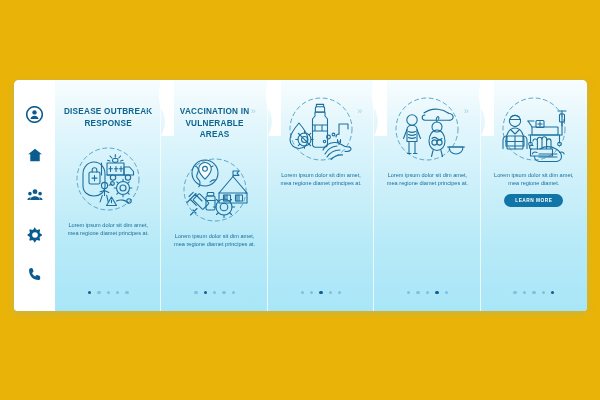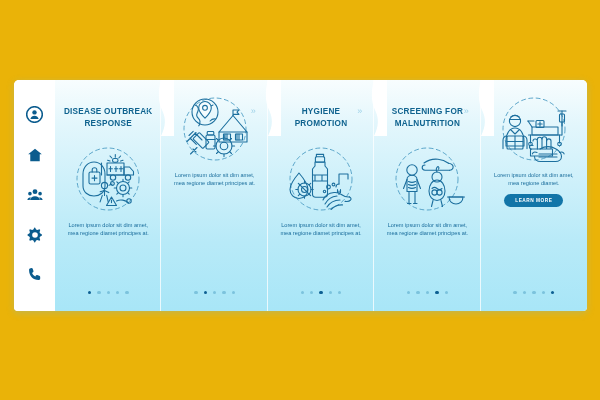--- a/index.html
+++ b/index.html
@@ -240,20 +240,21 @@
         </div>
       </div>
 
       <div class="card">
         <div class="notch">
           <svg width="22" height="56" viewBox="0 0 22 56">
             <path d="M9 0 H22 V56 H9 C14 46 14 38 10 30 C6 22 6 10 9 0 Z" fill="#ffffff"></path>
           </svg>
         </div>
         <span class="chev">»</span>
+        <div class="card-title">VACCINATION IN VULNERABLE AREAS</div>
         <div class="illo">
           <svg width="84" height="78" viewBox="0 0 84 78" fill="none" stroke="#1c6f9e" stroke-width="1.1" stroke-linecap="round" stroke-linejoin="round">
             <circle cx="42" cy="40" r="31" stroke="#4e9dc4" stroke-width="0.9" stroke-dasharray="4 3.4"></circle>
 
             <circle cx="32" cy="23" r="13"></circle>
             <path d="M22 16c3 1 4 3.5 3 6s-2 3.5-1 5.5 3 2.5 3 5-.8 3.6-1.2 4.3"></path>
             <path d="M40 16c-2.5.8-4 2-5 3.8M42.6 30c-2-.4-4 .3-5.5 2"></path>
             <path d="M32 12.5c3.5 0 6.3 2.8 6.3 6.3 0 4.3-6.3 10.4-6.3 10.4s-6.3-6.1-6.3-10.4c0-3.5 2.8-6.3 6.3-6.3z" fill="#f5fcfe"></path>
             <circle cx="32" cy="18.8" r="2.4"></circle>
 
@@ -287,21 +288,20 @@
         </div>
       </div>
 
       <div class="card">
         <div class="notch">
           <svg width="22" height="56" viewBox="0 0 22 56">
             <path d="M9 0 H22 V56 H9 C14 46 14 38 10 30 C6 22 6 10 9 0 Z" fill="#ffffff"></path>
           </svg>
         </div>
         <span class="chev">»</span>
-        <div class="card-title">HYGIENE PROMOTION</div>
         <div class="illo">
           <svg width="84" height="78" viewBox="0 0 84 78" fill="none" stroke="#1c6f9e" stroke-width="1.1" stroke-linecap="round" stroke-linejoin="round">
             <circle cx="42" cy="40" r="31" stroke="#4e9dc4" stroke-width="0.9" stroke-dasharray="4 3.4"></circle>
 
             <path d="M36 23h10v4l2.5 3v25c0 2-1.4 3.2-3.2 3.2h-8.6C34.9 58.2 33.5 57 33.5 55V30l2.5-3z"></path>
             <rect x="36.4" y="17.8" width="9.2" height="5.4" rx="1"></rect>
             <path d="M37.4 17.8v-2.4h7.2v2.4"></path>
             <path d="M33.5 36h15M33.5 42h15M36 36v6M43 36v6"></path>
 
             <path d="M20 34c0 0-9 10.5-9 16.5 0 5 4 9 9 9s9-4 9-9C29 44.5 20 34 20 34z"></path>
@@ -335,21 +335,20 @@
         </div>
       </div>
 
       <div class="card">
         <div class="notch">
           <svg width="22" height="56" viewBox="0 0 22 56">
             <path d="M9 0 H22 V56 H9 C14 46 14 38 10 30 C6 22 6 10 9 0 Z" fill="#ffffff"></path>
           </svg>
         </div>
         <span class="chev">»</span>
-        <div class="card-title">SCREENING FOR MALNUTRITION</div>
         <div class="illo">
           <svg width="84" height="78" viewBox="0 0 84 78" fill="none" stroke="#1c6f9e" stroke-width="1.1" stroke-linecap="round" stroke-linejoin="round">
             <circle cx="42" cy="40" r="31" stroke="#4e9dc4" stroke-width="0.9" stroke-dasharray="4 3.4"></circle>
 
             <path d="M39 24c4-3 9-4.3 14-3.8 4 .4 7.5 1.8 10.5 4"></path>
             <path d="M63.5 24.2c2.5.3 4.3 1.6 4.6 3.4.3 2-1.3 3.5-3.6 3.6"></path>
             <path d="M64.5 31.2H40c-1.6 0-2.8-1.1-2.8-2.6s1.2-2.6 2.8-2.6"></path>
 
             <circle cx="27" cy="31" r="5.2"></circle>
             <path d="M22 40.5c0-2.5 2.2-4.2 5-4.2s5 1.7 5 4.2v12H22z"></path>

